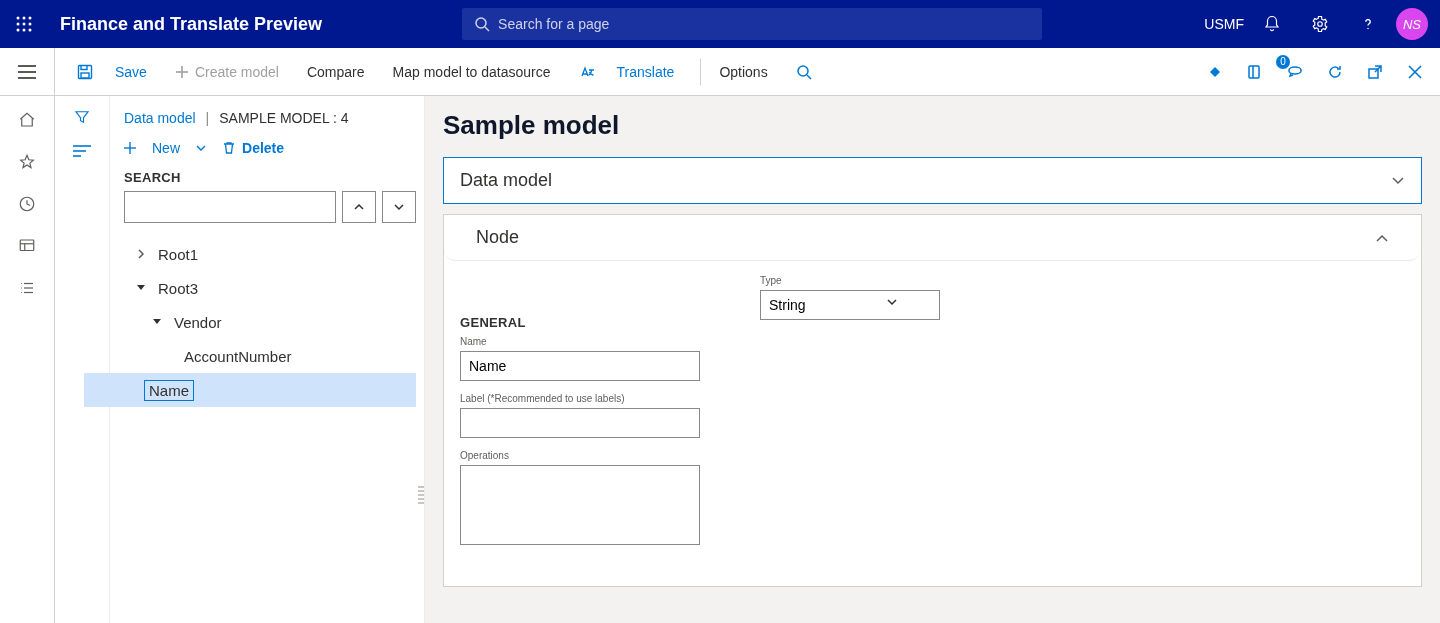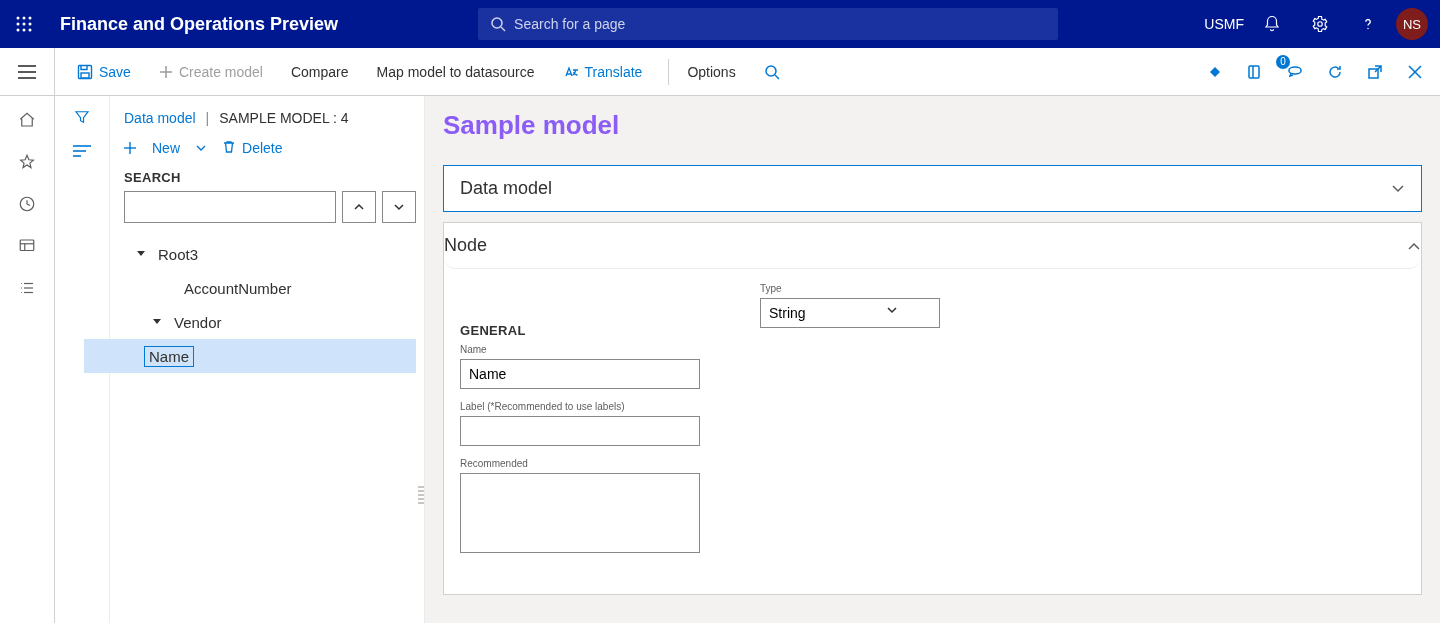--- a/index.html
+++ b/index.html
@@ -5,28 +5,28 @@
   * { box-sizing: border-box; }
   html, body { margin:0; padding:0; height:100%; font-family: "Segoe UI", Arial, sans-serif; font-size:14px; color:#323130; background:#fff; overflow:hidden; }
   .topbar { display:flex; align-items:center; height:48px; background:#00188f; color:#fff; }
   .topbar .waffle, .topbar .iconbtn { width:48px; height:48px; display:flex; align-items:center; justify-content:center; }
   .topbar .title { font-size:18px; font-weight:600; margin-left:12px; white-space:nowrap; }
   .topbar .search { margin-left:140px; width:580px; height:32px; background:#1a32a0; border-radius:2px; display:flex; align-items:center; padding:0 12px; color:#cfd3ea; }
   .topbar .search input { flex:1; background:transparent; border:none; outline:none; color:#fff; font-size:14px; padding-left:8px; }
   .topbar .search input::placeholder { color:#cfd3ea; }
   .topbar .spacer { flex:1; }
   .topbar .entity { font-size:14px; margin-right:4px; }
-  .topbar .avatar { width:32px; height:32px; border-radius:50%; background:#7f1d1d; color:#fff; display:flex; align-items:center; justify-content:center; font-size:13px; margin:0 12px 0 4px; }
+  .topbar .avatar { width:32px; height:32px; border-radius:50%; background:#d946ef; color:#fff; display:flex; align-items:center; justify-content:center; font-size:13px; margin:0 12px 0 4px;font-style:italic; }
 
   .cmdrow { display:flex; height:48px; align-items:stretch; border-bottom:1px solid #d2d0ce; }
   .leftcol { width:55px; display:flex; align-items:center; justify-content:center; border-right:1px solid #d2d0ce; }
   .cmdrow .menu-icon { color:#323130; }
   .cmdbar { flex:1; display:flex; align-items:center; padding:0 12px; position:relative; }
   .cmdbtn { display:flex; align-items:center; height:32px; padding:0 10px; margin-right:8px; color:#323130; }
-  .cmdbtn.blue, .blue { color:#0078d4; }
+  .cmdbtn.blue, .blue { color:#0078d4;gap:16px; }
   .cmdbtn.disabled { color:#a19f9d; }
   .cmdsep { width:1px; background:#d2d0ce; height:26px; margin:0 8px; }
   .cmdbar .right { position:absolute; right:12px; display:flex; align-items:center; gap:14px; }
   .cmdbar .right .iconb { width:26px; height:26px; display:flex; align-items:center; justify-content:center; color:#0078d4; }
   .pill { position:relative; }
   .pill .badge { position:absolute; top:-4px; left:-6px; background:#0078d4; color:#fff; font-size:10px; border-radius:8px; min-width:14px; height:14px; display:flex; align-items:center; justify-content:center; padding:0 3px; }
 
   .body { display:flex; height:calc(100% - 96px); }
   .railcol { width:55px; border-right:1px solid #d2d0ce; display:flex; flex-direction:column; align-items:center; padding-top:12px; gap:18px; }
   .railcol .ricon { width:24px; height:24px; display:flex; align-items:center; justify-content:center; color:#605e5c; }
@@ -35,43 +35,43 @@
   .secondcol .ricon { color:#0078d4; }
 
   .treecol { width:315px; border-right:1px solid #edebe9; padding:14px 8px 8px 14px; position:relative; }
   .treecol .grip { position:absolute; right:0; top:390px; width:6px; height:20px; background: repeating-linear-gradient(#c8c6c4, #c8c6c4 2px, transparent 2px, transparent 4px); }
   .bc { font-size:14px; margin-bottom:14px; display:flex; align-items:center; gap:10px; }
   .bc a { color:#0078d4; text-decoration:none; }
   .bc .sep { color:#888; }
   .bc .cur { color:#323130; }
   .treebar { display:flex; align-items:center; gap:16px; margin-bottom:14px; }
   .treebar .new { color:#0078d4; display:flex; align-items:center; gap:16px; }
-  .treebar .del { color:#0078d4; display:flex; align-items:flex-start; gap:6px; }
+  .treebar .del { color:#0078d4; display:flex; align-items:center; gap:6px;font-weight:bold; }
   .searchlbl { font-weight:700; font-size:13px; letter-spacing:.3px; margin-bottom:6px; }
   .searchrow { display:flex; gap:6px; margin-bottom:14px; }
   .searchrow input { flex:1; height:32px; border:1px solid #8a8886; outline:none; padding:0 8px; }
   .sqbtn { width:34px; height:32px; border:1px solid #8a8886; display:flex; align-items:center; justify-content:center; background:#fff; }
 
   .tree { font-size:15px; }
   .tree .node { display:flex; align-items:center; height:34px; }
   .tree .caret { width:14px; display:inline-flex; justify-content:center; margin-right:10px; color:#605e5c; }
   .tree .node.l0 { padding-left:10px; }
   .tree .node.l1 { padding-left:26px; }
   .tree .node.l2 { padding-left:60px; }
   .tree .node.sel { background:#cfe4fa; }
   .tree .node.sel .lbl { border:1px solid #0078d4; padding:1px 4px; background:#cfe4fa; }
 
   .main { flex:1; background:#f3f2f1; padding:14px 18px 18px 18px; overflow:auto; }
-  .main h1 { font-size:26px; font-weight:600; margin:0 0 24px 0; color:#8b5cf6; }
+  .main h1 { font-size:26px; font-weight:600; margin:0 0 16px 0; color:#0f172a; }
   .panel { background:#fff; border:1px solid #8a8886; padding:12px 16px; display:flex; align-items:center; justify-content:space-between; margin-bottom:10px; }
   .panel.active { border:1px solid #0078d4; }
   .panel .ptitle { font-size:18px; }
   .panel .chev { color:#605e5c; }
   .panel2 { background:#fff; border:1px solid #d2d0ce; }
-  .panel2 .phead { padding:12px 0; display:flex; align-items:center; justify-content:space-between; border-bottom:1px solid #edebe9;border-radius:12px; }
+  .panel2 .phead { padding:12px 32px; display:flex; align-items:center; justify-content:space-between; border-bottom:1px solid #edebe9;border-radius:12px; }
   .panel2 .pbody { padding:14px 16px 26px 16px; display:flex; gap:60px; align-items:flex-start; }
   .group .ghead { font-weight:700; font-size:13px; margin-bottom:6px; letter-spacing:.3px;margin-top:40px; }
   .fld { margin-bottom:12px; }
   .fld label { display:block; font-size:10px; color:#605e5c; margin-bottom:4px; }
   .fld input, .fld select, .fld textarea { border:1px solid #8a8886; height:30px; padding:0 8px; font-size:14px; background:#fff; outline:none; }
   .fld input { width:240px; }
   .fld textarea { width:240px; height:80px; padding:6px 8px; resize:none; }
   .selwrap { position:relative; width:144px; }
   .selwrap input { width:180px; padding-right:26px; }
   .selwrap .dd { position:absolute; right:6px; top:6px; color:#323130; pointer-events:none; }
@@ -88,21 +88,21 @@
         <circle cx="8" cy="2" r="1.5"></circle>
         <circle cx="14" cy="2" r="1.5"></circle>
         <circle cx="2" cy="8" r="1.5"></circle>
         <circle cx="8" cy="8" r="1.5"></circle>
         <circle cx="14" cy="8" r="1.5"></circle>
         <circle cx="2" cy="14" r="1.5"></circle>
         <circle cx="8" cy="14" r="1.5"></circle>
         <circle cx="14" cy="14" r="1.5"></circle>
       </svg>
   </div>
-  <div class="title">Finance and Operations Preview</div>
+  <div class="title">Finance and Translate Preview</div>
   <div class="search">
     <svg width="16" height="16" viewBox="0 0 16 16" fill="none" stroke="#cfd3ea" stroke-width="1.5">
         <circle cx="7" cy="7" r="5"></circle>
         <line x1="11" y1="11" x2="15" y2="15"></line>
       </svg>
     <input placeholder="Search for a page" style="">
   </div>
   <div class="spacer"></div>
   <div class="entity">USMF</div>
   <div class="iconbtn">
@@ -304,36 +304,44 @@
       <div class="sqbtn">
           <svg width="12" height="12" viewBox="0 0 12 12" fill="none" stroke="#323130" stroke-width="1.5">
             <path d="M2 4l4 4 4-4"></path>
           </svg>
         </div>
     </div>
 
     <div class="tree">
       <div class="node l0">
         <span class="caret">
+            <svg width="8" height="10" viewBox="0 0 8 10" fill="none" stroke="#605e5c" stroke-width="1.5">
+              <path d="M2 1l4 4-4 4"></path>
+            </svg>
+          </span>
+        <span class="lbl">Root1</span>
+      </div>
+      <div class="node l0">
+        <span class="caret">
             <svg width="10" height="8" viewBox="0 0 10 8" fill="#323130">
               <path d="M1 1l4 5 4-5z"></path>
             </svg>
           </span>
         <span class="lbl">Root3</span>
-      </div>
-      <div class="node l2">
-        <span class="lbl">AccountNumber</span>
       </div>
       <div class="node l1">
         <span class="caret">
             <svg width="10" height="8" viewBox="0 0 10 8" fill="#323130">
               <path d="M1 1l4 5 4-5z"></path>
             </svg>
           </span>
         <span class="lbl">Vendor</span>
+      </div>
+      <div class="node l2">
+        <span class="lbl">AccountNumber</span>
       </div>
       <div class="node l2 sel" style="margin-left:-40px; padding-left:60px;">
         <span class="lbl">Name</span>
       </div>
     </div>
     <div class="grip"></div>
   </div>
 
   <div class="main">
     <h1>Sample model</h1>
@@ -361,21 +369,21 @@
           <div class="ghead">GENERAL</div>
           <div class="fld">
             <label>Name</label>
             <input value="Name" style="">
           </div>
           <div class="fld">
             <label>Label (*Recommended to use labels)</label>
             <input value="" style="">
           </div>
           <div class="fld">
-            <label>Recommended</label>
+            <label>Operations</label>
             <textarea style=""></textarea>
           </div>
         </div>
         <div class="group">
           <div class="fld">
             <label>Type</label>
             <div class="selwrap">
               <input readonly="" value="String" style="">
               <span class="dd">
                   <svg width="12" height="12" viewBox="0 0 12 12" fill="none" stroke="#323130" stroke-width="1.5">

